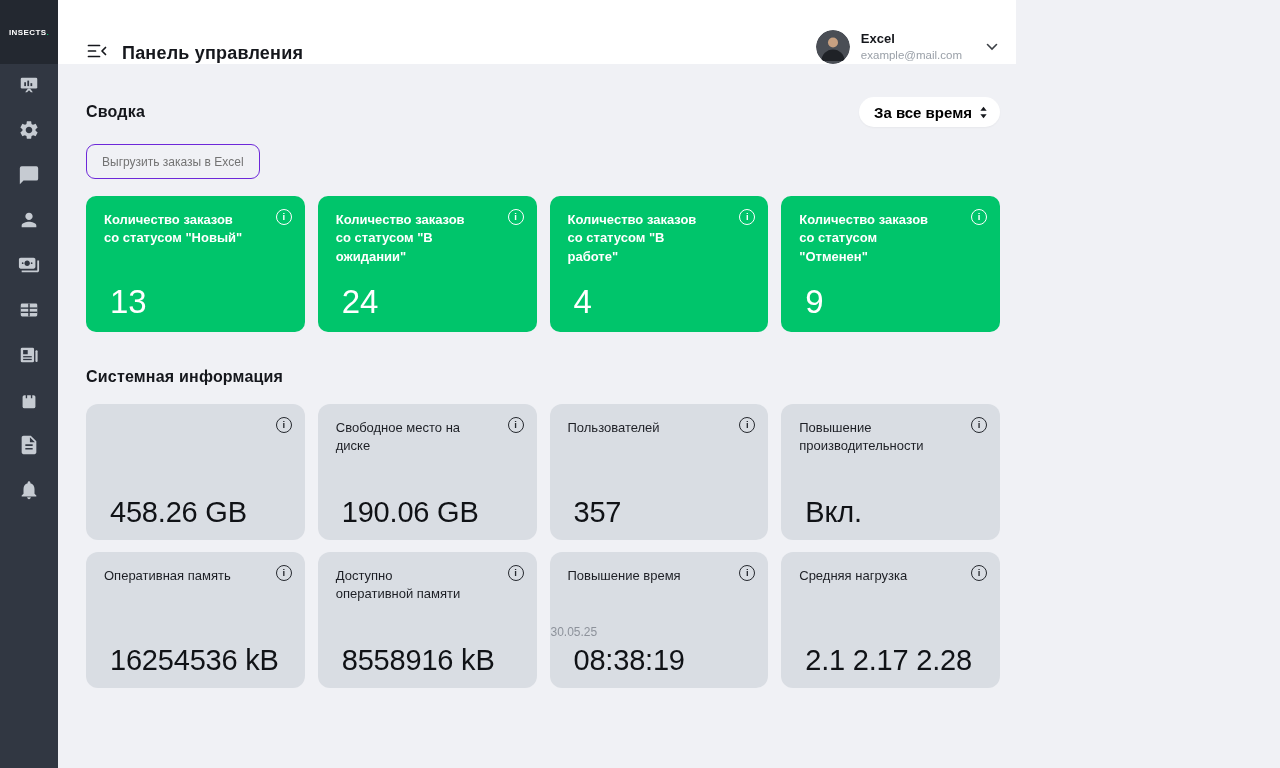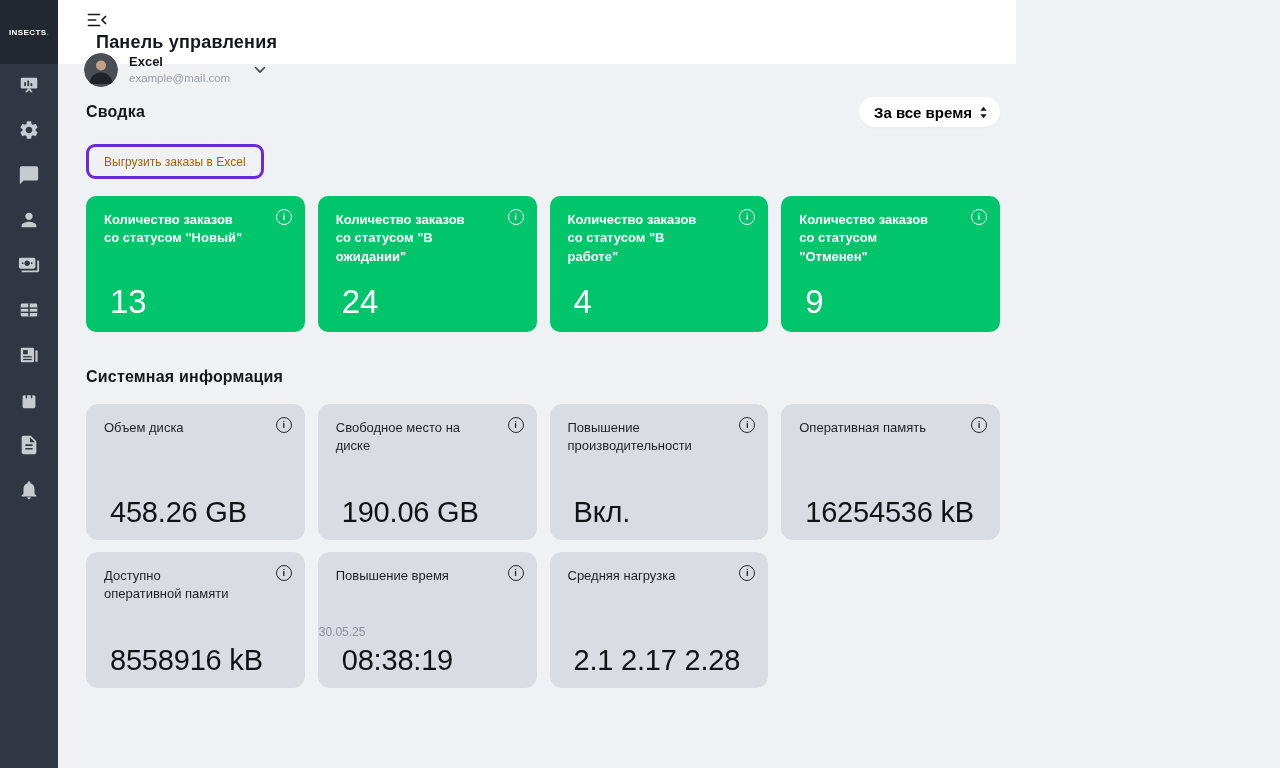--- a/index.html
+++ b/index.html
@@ -12,40 +12,40 @@
   .sidebar { width:58px; flex-shrink:0; background:#313742; display:flex; flex-direction:column; }
   .logo { height:64px; background:#232830; display:flex; align-items:center; justify-content:center;
           color:#ffffff; font-size:8px; font-weight:bold; letter-spacing:.4px; cursor:pointer; }
   .logo .dot { color:#00c56b; }
   .nav { display:flex; flex-direction:column; align-items:center; padding-top:9px; gap:21px; }
   .nav-item { width:24px; height:24px; display:flex; align-items:center; justify-content:center; cursor:pointer; }
   .nav-item svg { fill:#c6cbd2; width:22px; height:22px; }
 
   
   .main { flex:1; display:flex; flex-direction:column; min-width:0; }
-  .header { height:64px; flex-shrink:0; background:#ffffff; display:flex; align-items:flex-start; padding:8px 18px 0 26px;flex-direction:column; }
+  .header { height:64px; flex-shrink:0; background:#ffffff; display:flex; align-items:flex-end; padding:0 18px 0 26px; }
   .collapse-btn { width:26px; height:26px; display:flex; align-items:center; justify-content:center; cursor:pointer; }
   .page-title { font-size:18px; font-weight:bold; margin-left:12px; letter-spacing:.2px; }
   .spacer { flex:1; }
   .user { display:flex; align-items:center; cursor:pointer; }
   .avatar { width:34px; height:34px; border-radius:50%; overflow:hidden; flex-shrink:0; }
   .user-meta { margin-left:11px; line-height:1.25; }
   .user-name { font-size:13px; font-weight:bold; }
   .user-email { font-size:11.5px; color:#9aa0a8; margin-top:1px; }
   .user-chevron { margin-left:24px; display:flex; align-items:center; }
 
   
   .content { padding:33px 16px 12px 28px; }
   .section-row { display:flex; justify-content:space-between; align-items:center; height:30px; }
   .section-title { font-size:16px; font-weight:bold; letter-spacing:.2px; }
   .pill { background:#ffffff; border-radius:16px; height:30px; padding:0 12px 0 15px;
           display:flex; align-items:center; gap:7px; font-size:15px; font-weight:bold;
           cursor:pointer; box-shadow:0 1px 2px rgba(20,22,28,.04); border:none; }
   .export-btn { margin-top:17px; height:35px; padding:0 15px; background:transparent;
-                border:3px solid #6d28d9; border-radius:9px; font-size:12px; color:#a16207;
+                border:1px solid #6d28d9; border-radius:9px; font-size:12px; color:#737373;
                 font-family:"Liberation Sans",sans-serif; cursor:pointer; display:inline-flex; align-items:center; }
 
   .grid { display:grid; grid-template-columns:repeat(4,1fr); column-gap:13px; row-gap:12px; }
   .grid.summary { margin-top:17px; }
   .grid.system { margin-top:18px; }
 
   .card { position:relative; height:136px; border-radius:10px; padding:15px 18px; }
   .card.green { background:#00c56b; color:#ffffff; }
   .card.gray  { background:#d9dde3; border-radius:12px; color:#17191e; }
 
@@ -225,28 +225,32 @@
           <span class="info-icon"></span>
           <div class="card-value">9</div>
         </div>
       </div>
 
       
       <h2 class="section-title" style="margin-top:36px;">Системная информация</h2>
 
       <div class="grid system">
         <div class="card gray">
-          <div class="card-title">Объем диска</div>
           <span class="info-icon"></span>
           <div class="card-value">458.26 GB</div>
         </div>
         <div class="card gray">
           <div class="card-title">Свободное место на диске</div>
           <span class="info-icon"></span>
           <div class="card-value">190.06 GB</div>
+        </div>
+        <div class="card gray">
+          <div class="card-title">Пользователей</div>
+          <span class="info-icon"></span>
+          <div class="card-value">357</div>
         </div>
         <div class="card gray">
           <div class="card-title">Повышение производительности</div>
           <span class="info-icon"></span>
           <div class="card-value">Вкл.</div>
         </div>
         <div class="card gray">
           <div class="card-title">Оперативная память</div>
           <span class="info-icon"></span>
           <div class="card-value">16254536 kB</div>

